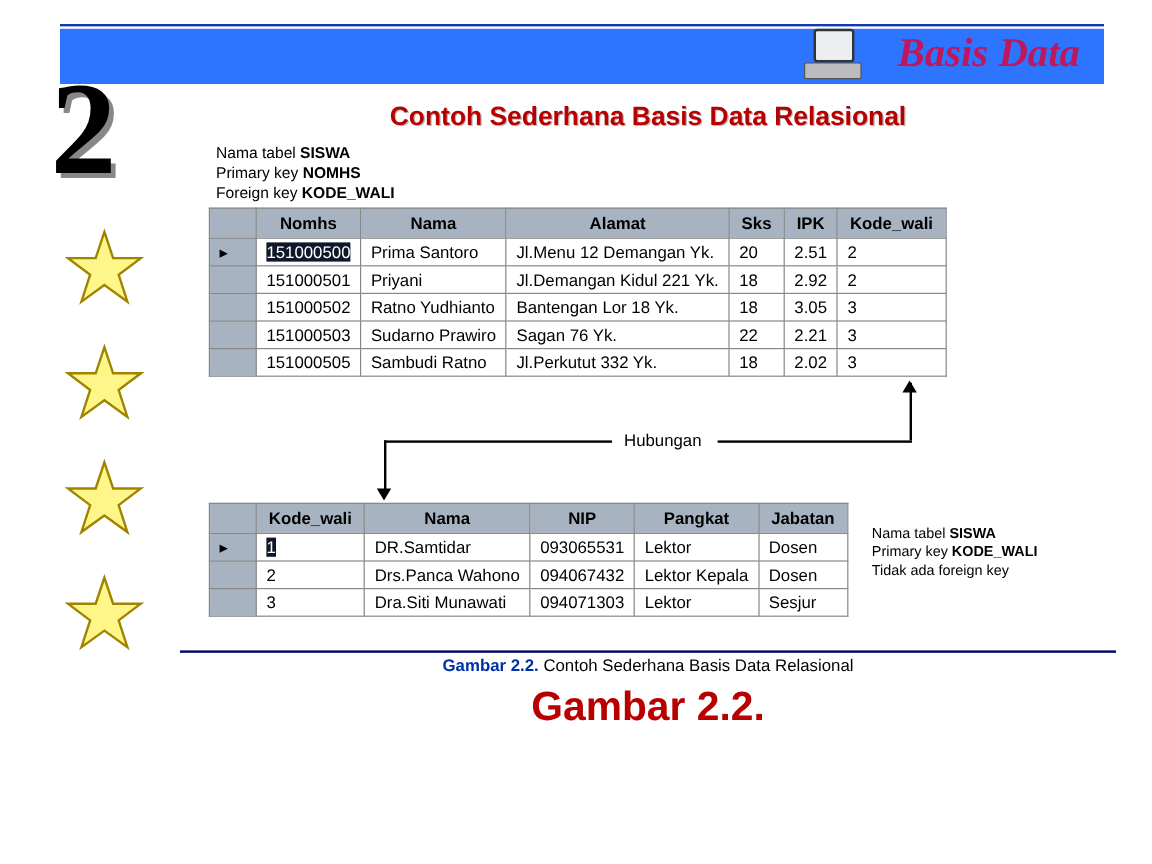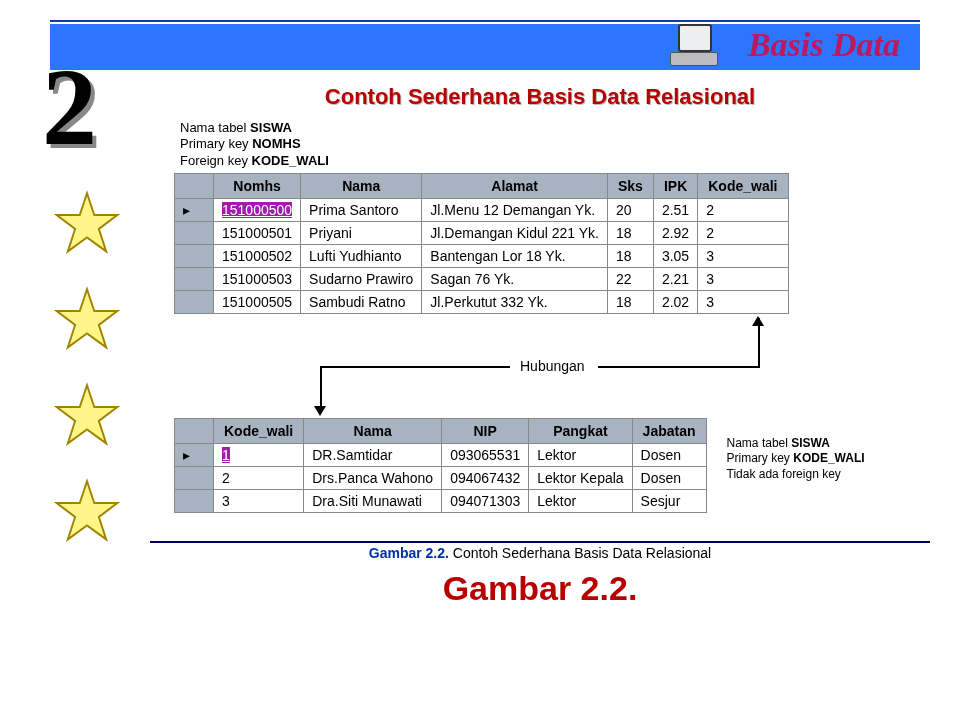--- a/index.html
+++ b/index.html
@@ -95,21 +95,21 @@
     font-weight:bold;
     text-align:center;
     padding:4px 10px;
   }
   table.db .rowhdr {
     background:#a8b3c2;
     width:18px;
   }
   table.db .cornercell { background:#a8b3c2; width:18px; }
   .num-right { text-align:left; }
-  .selected { background:#a21caf; color:#fff;text-decoration:underline; }
+  .selected { background:#0f172a; color:#fff; }
 
   .hub-area {
     position:relative;
     height:100px;
   }
   .hub-label {
     position:absolute; left:370px; top:40px; font-size:14px;
   }
   
   .vline { position:absolute; width:2px; background:#000; }
@@ -210,21 +210,21 @@
       <td>151000501</td>
       <td>Priyani</td>
       <td>Jl.Demangan Kidul 221 Yk.</td>
       <td class="num-right">18</td>
       <td class="num-right">2.92</td>
       <td class="num-right">2</td>
     </tr>
     <tr>
       <td class="rowhdr"></td>
       <td>151000502</td>
-      <td>Lufti Yudhianto</td>
+      <td>Ratno Yudhianto</td>
       <td>Bantengan Lor 18 Yk.</td>
       <td class="num-right">18</td>
       <td class="num-right">3.05</td>
       <td class="num-right">3</td>
     </tr>
     <tr>
       <td class="rowhdr"></td>
       <td>151000503</td>
       <td>Sudarno Prawiro</td>
       <td>Sagan 76 Yk.</td>

